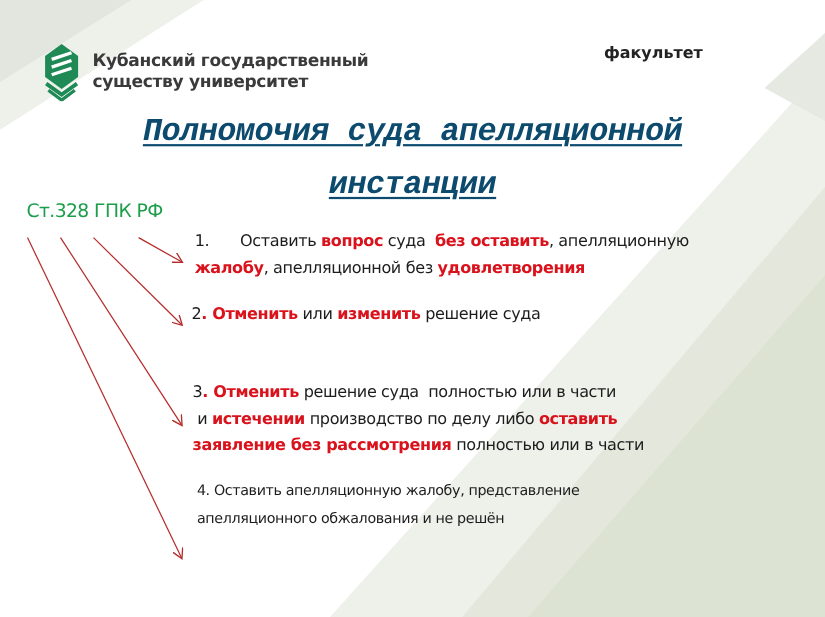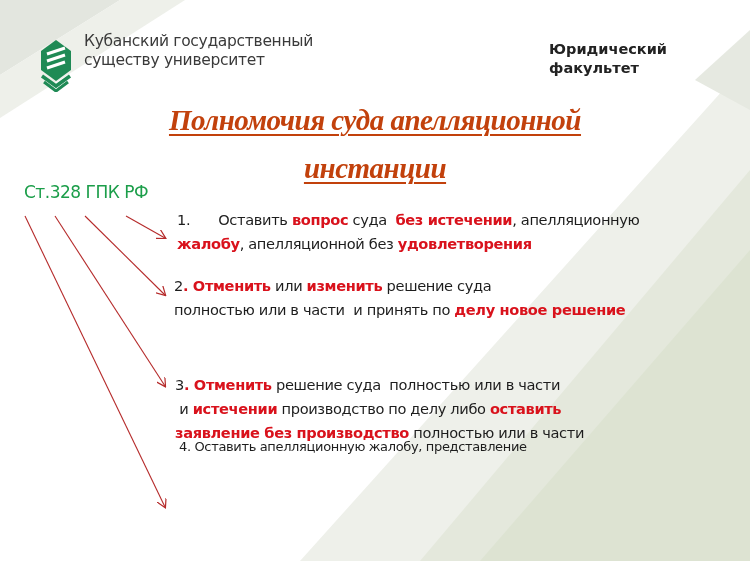--- a/index.html
+++ b/index.html
@@ -6,35 +6,35 @@
     body {
       width: 750px; height: 561px; overflow: hidden; position: relative;
       background: #ffffff;
       font-family: "DejaVu Sans", "Liberation Sans", sans-serif;
     }
     .bg { position: absolute; inset: 0; z-index: 0; }
     .layer { position: absolute; inset: 0; z-index: 1; }
 
     .logo { position: absolute; left: 40px; top: 40px; width: 32px; height: 52px; }
     .uni-name {
-      position: absolute; left: 84px; top: 32px;
+      position: absolute; left: 84px; top: 46px;
       font-family: "DejaVu Sans", sans-serif; font-size: 15.5px; line-height: 19px;
-      color: #3a3a3a; font-weight: normal; letter-spacing: -0.3px;
+      color: #3a3a3a; font-weight: bold; letter-spacing: -0.3px;
     }
     .uni-name span { display: block; }
     .faculty {
       position: absolute; left: 549px; top: 40px;
       font-size: 14.5px; line-height: 19px; font-weight: bold; color: #222;
     }
     .faculty span { display: block; }
 
     .title {
       position: absolute; left: 60px; top: 96px; width: 630px; text-align: center;
-      font-family: Liberation Serif, serif; font-style: italic; font-weight: bold;
-      font-size: 29px; line-height: 48px; color: #c2410c; letter-spacing: -0.5px;
+      font-family: Liberation Mono, monospace; font-style: italic; font-weight: bold;
+      font-size: 29px; line-height: 48px; color: #0c4a6e; letter-spacing: -0.5px;
     }
     .title span { text-decoration: underline; text-decoration-thickness: 2px; text-underline-offset: 4px; }
 
     .article {
       position: absolute; left: 24px; top: 182px;
       font-family: "DejaVu Sans", sans-serif; font-weight: normal; font-size: 17px;
       color: #1c9e4a; letter-spacing: -0.5px;
     }
 
     .item {
@@ -70,21 +70,20 @@
     <path d="M2 36 L16 46 L30 36" stroke="#1f8a55" stroke-width="3.5" fill="none"></path>
     <path d="M4 42 L16 51 L28 42" stroke="#1f8a55" stroke-width="3" fill="none"></path>
   </svg>
 
   <div class="uni-name">
     <span>Кубанский государственный</span>
     <span>существу университет</span>
   </div>
 
   <div class="faculty">
-    <span>Юридический</span>
     <span>факультет</span>
   </div>
 
   <div class="title">
     <div><span>Полномочия суда апелляционной</span></div>
     <div><span>инстанции</span></div>
   </div>
 
   <div class="article">Ст.328 ГПК РФ</div>
 
@@ -103,46 +102,46 @@
     <g>
       <line x1="55" y1="216" x2="165" y2="386" stroke="#b52a2a" stroke-width="1.1" marker-end="url(#ah)"></line>
     </g>
     <g>
       <line x1="25" y1="216" x2="165" y2="507" stroke="#b52a2a" stroke-width="1.1" marker-end="url(#ah)"></line>
     </g>
   </svg>
 
   <div class="item" style="left:177px; top:208px;">
     <span class="line">
-      <span>1.</span><span class="num-gap"></span><span>Оставить </span><span class="hl">вопрос</span><span style="white-space:pre"> суда  </span><span class="hl">без истечении</span><span>, апелляционную</span>
+      <span>1.</span><span class="num-gap"></span><span>Оставить </span><span class="hl">вопрос</span><span style="white-space:pre"> суда  </span><span class="hl">без оставить</span><span>, апелляционную</span>
     </span>
     <span class="line" style="margin-left:0">
       <span class="hl">жалобу</span><span>, апелляционной без </span><span class="hl">удовлетворения</span>
     </span>
   </div>
 
   <div class="item" style="left:174px; top:274px;">
     <span class="line">
       <span>2</span><span class="hl">. Отменить</span><span style="white-space:pre"> или </span><span class="hl">изменить</span><span style="white-space:pre"> решение суда</span>
     </span>
-    <span class="line">
-      <span style="white-space:pre">полностью или в части  и принять по </span><span class="hl">делу новое решение</span>
-    </span>
   </div>
 
-  <div class="item" style="left:175px; top:345px;margin-top:28px;">
+  <div class="item" style="left:175px; top:345px;">
     <span class="line">
       <span>3</span><span class="hl">. Отменить</span><span style="white-space:pre"> решение суда  полностью или в части</span>
     </span>
     <span class="line">
       <span style="white-space:pre"> и </span><span class="hl">истечении</span><span style="white-space:pre"> производство по делу либо </span><span class="hl">оставить</span>
     </span>
     <span class="line">
-      <span class="hl">заявление без производство</span><span style="white-space:pre"> полностью или в части</span>
+      <span class="hl">заявление без рассмотрения</span><span style="white-space:pre"> полностью или в части</span>
     </span>
   </div>
 
   <div class="item" style="left:179px; top:435px; font-size:13px; line-height:24.5px;">
     <span class="line">
       <span>4. Оставить апелляционную жалобу, представление</span>
     </span>
+    <span class="line">
+      <span>апелляционного обжалования и не решён</span>
+    </span>
   </div>
 </div>
 
 </body></html>

